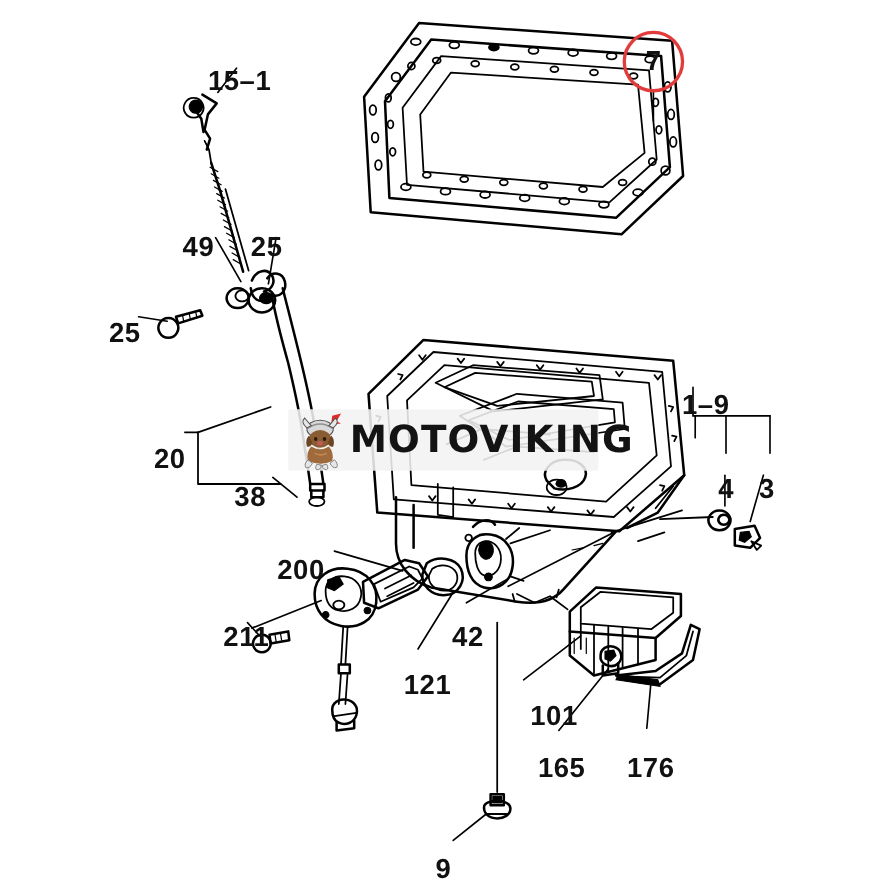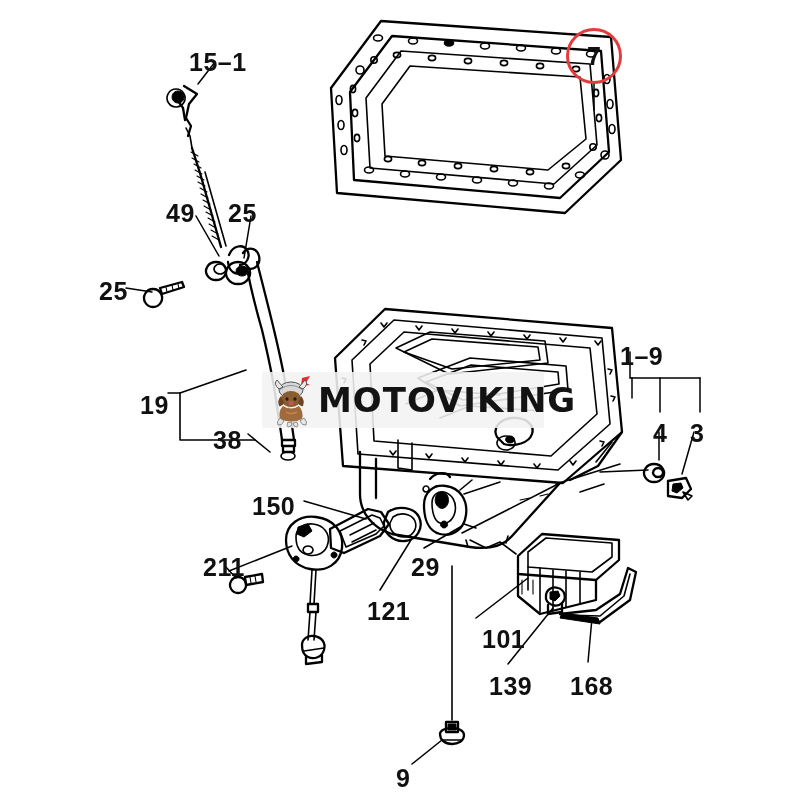--- a/index.html
+++ b/index.html
@@ -24,20 +24,21 @@
   }
   .part-label {
     position: absolute;
     font-family: "Liberation Sans", sans-serif;
     font-size: 25px;
     font-weight: 600;
     color: #111111;
     letter-spacing: 0.5px;
     white-space: nowrap;
     user-select: none;
+    margin-top: 12px;
   }
   .callout-badge {
     position: absolute;
     width: 56px;
     height: 56px;
     border: 3px solid #e23b3b;
     border-radius: 50%;
     box-sizing: border-box;
     background: transparent;
     display: flex;
@@ -372,30 +373,30 @@
       <path class="ln" d="M442 740 L462 740"></path>
       <path class="leader" d="M412 764 L442 740"></path>
     </g>
 
   </svg>
 
   <div class="part-label" style="left:189px; top:48px;">15–1</div>
   <div class="part-label" style="left:166px; top:199px;">49</div>
   <div class="part-label" style="left:228px; top:199px;">25</div>
   <div class="part-label" style="left:99px;  top:277px;">25</div>
-  <div class="part-label" style="left:140px; top:391px;">19</div>
+  <div class="part-label" style="left:140px; top:391px;">20</div>
   <div class="part-label" style="left:213px; top:426px;">38</div>
-  <div class="part-label" style="left:252px; top:492px;">150</div>
+  <div class="part-label" style="left:252px; top:492px;">200</div>
   <div class="part-label" style="left:203px; top:553px;">211</div>
   <div class="part-label" style="left:367px; top:597px;">121</div>
-  <div class="part-label" style="left:411px; top:553px;">29</div>
+  <div class="part-label" style="left:411px; top:553px;">42</div>
   <div class="part-label" style="left:396px; top:764px;">9</div>
   <div class="part-label" style="left:482px; top:625px;text-align:center;">101</div>
-  <div class="part-label" style="left:489px; top:672px;">139</div>
-  <div class="part-label" style="left:570px; top:672px;">168</div>
+  <div class="part-label" style="left:489px; top:672px;">165</div>
+  <div class="part-label" style="left:570px; top:672px;">176</div>
   <div class="part-label" style="left:620px; top:342px;">1–9</div>
   <div class="part-label" style="left:653px; top:419px;">4</div>
   <div class="part-label" style="left:690px; top:419px;">3</div>
 
   <div class="callout-badge" style="left:566px; top:28px;">
     <span>7</span>
   </div>
 
   <div id="watermark">
     <svg id="mascot" viewBox="0 0 56 56">

